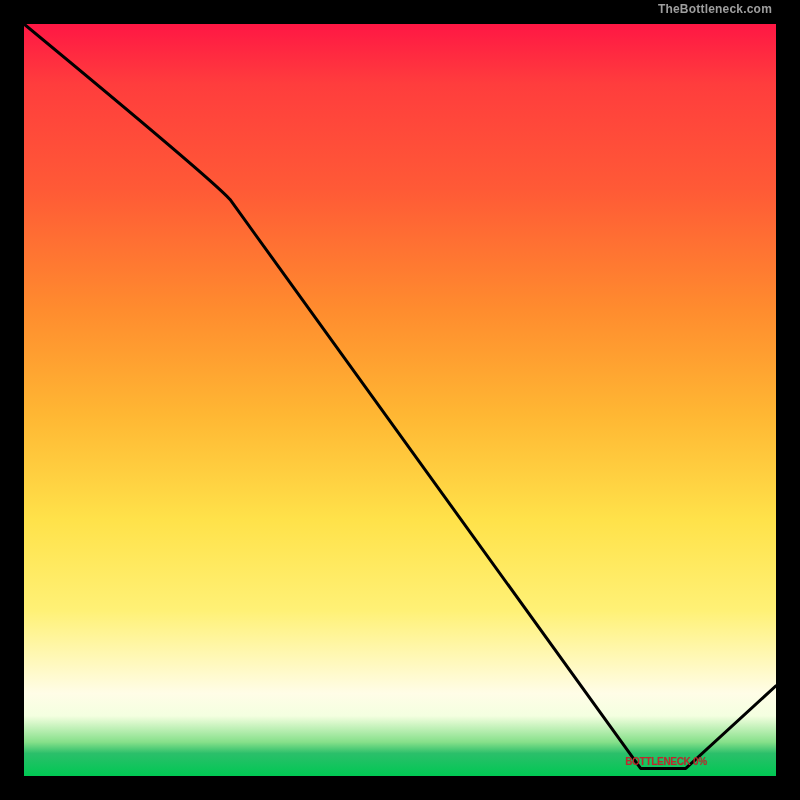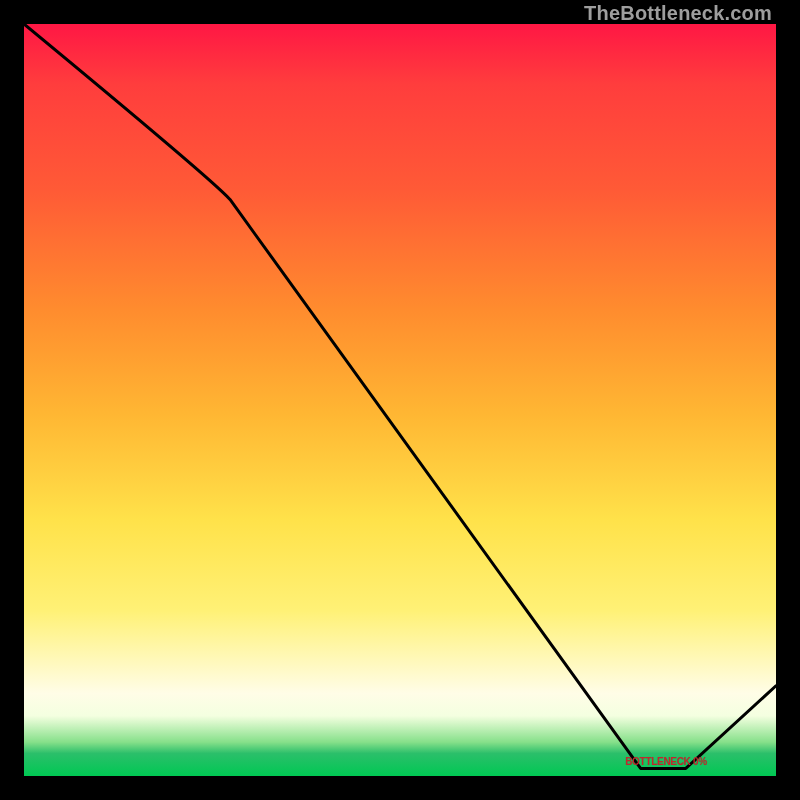--- a/index.html
+++ b/index.html
@@ -43,21 +43,21 @@
       #86e08a 95.5%,
       #2bbf6a 97%,
       #00c853 100%
     );
   }
   .watermark {
     position: absolute;
     top: 2px;
     right: 28px;
     color: #9e9e9e;
-    font-size: 20px;
+    font-size: 12px;
     font-weight: 600;
     letter-spacing: 0.2px;
     pointer-events: none;
     text-align: center;
   }
   .curve-svg {
     position: absolute;
     inset: 0;
     width: 100%;
     height: 100%;

